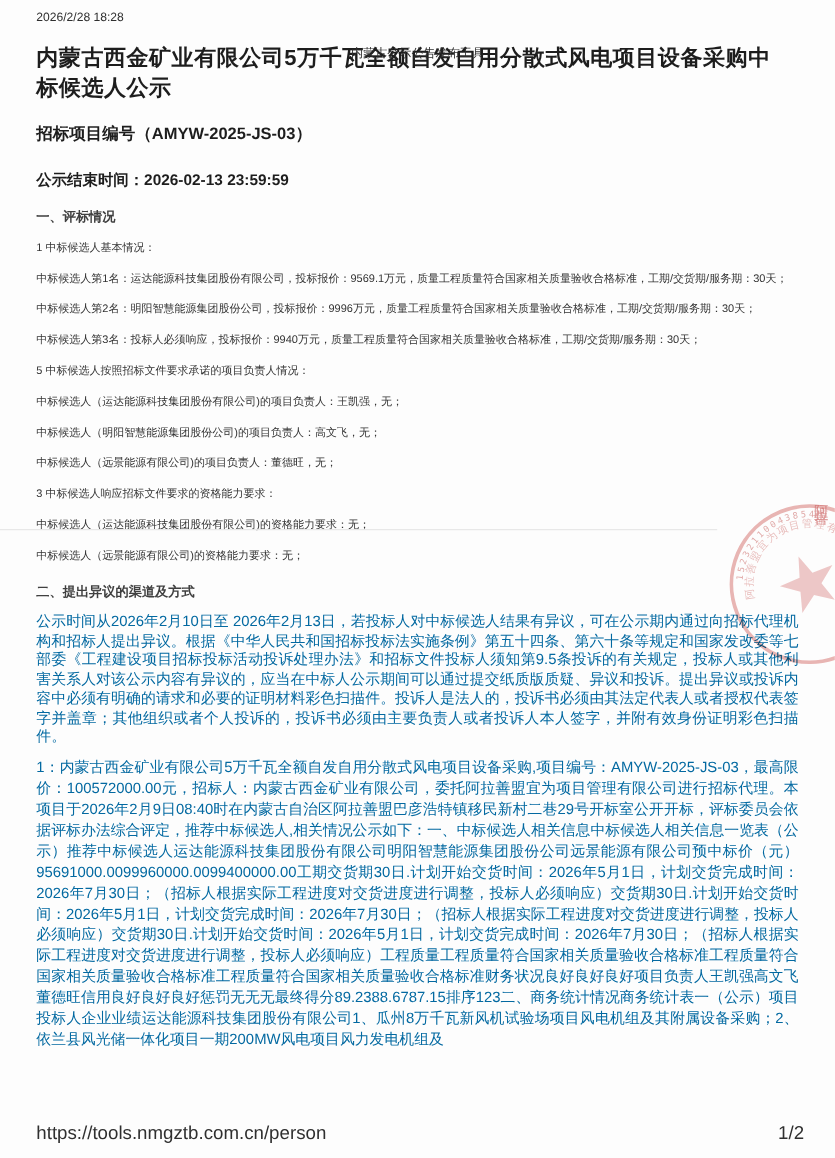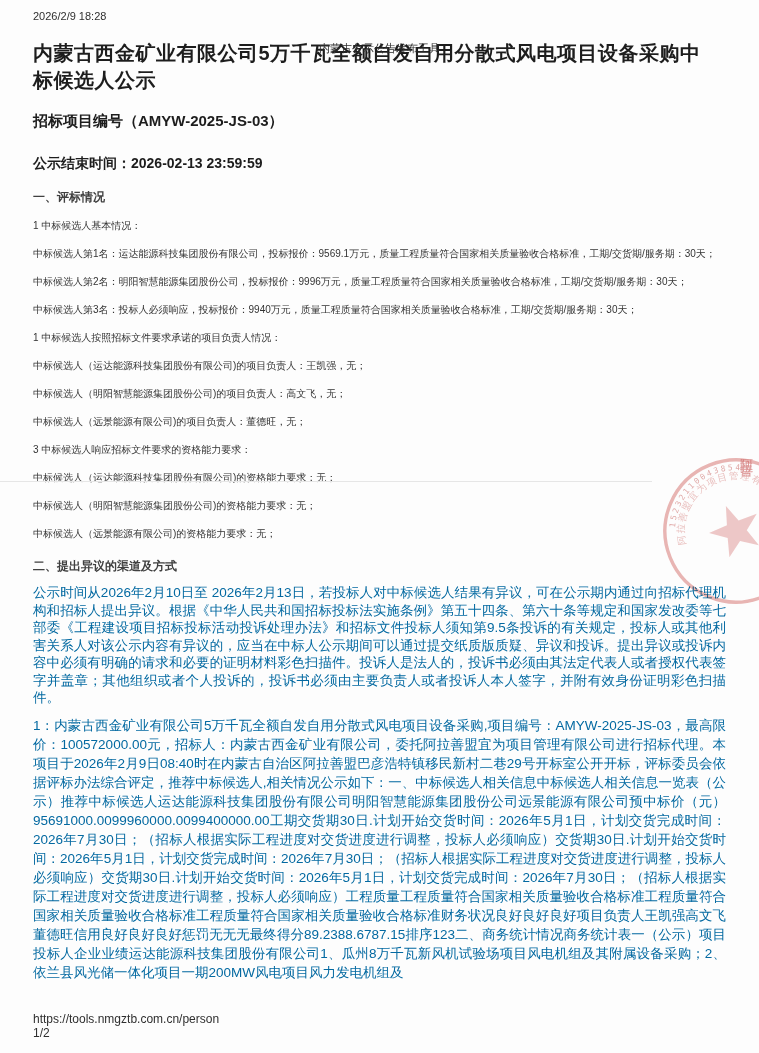--- a/index.html
+++ b/index.html
@@ -73,25 +73,24 @@
     text-align: justify;
     color: #0369a1;
   }
   .objection-body { line-height: 17.5px; margin-top: 9px; }
   .other-body { line-height: 19px; margin-top: 9px; }
   .sec2-head { margin-top: 14px; }
   .sec3-head { margin-top: 13px; }
   .page-footer {
     position: absolute;
     left: 33px; right: 28px; bottom: 13px;
-    font-size: 12px;
+    font-size: 17px;
     color: #2f2f2f;
     display: flex;
     justify-content: space-between;
-    flex-direction: column;
   }
   .scan-line {
     position: absolute;
     left: 0; top: 481px;
     width: 652px; height: 1px;
     background: #e6e6e6;
   }
   .seal {
     position: absolute;
     left: 651px; top: 446px;
@@ -110,45 +109,44 @@
     opacity: 0.7;
     pointer-events: none;
   }
 </style>
 </head>
 <body>
 
 <div class="page">
 
   <div class="print-header">
-    <span class="dt">2026/2/9 18:28</span>
+    <span class="dt">2026/2/28 18:28</span>
     <span class="tool">内蒙古公示公告发布工具</span>
   </div>
 
   <div class="doc-title">内蒙古西金矿业有限公司5万千瓦全额自发自用分散式风电项目设备采购中标候选人公示</div>
 
   <div class="project-number">招标项目编号（AMYW-2025-JS-03）</div>
 
   <div class="deadline">公示结束时间：2026-02-13 23:59:59</div>
 
   <div class="sec-heading">一、评标情况</div>
 
 
   <div class="candidates">
     <p class="para">1 中标候选人基本情况：</p>
     <p class="para">中标候选人第1名：运达能源科技集团股份有限公司，投标报价：9569.1万元，质量工程质量符合国家相关质量验收合格标准，工期/交货期/服务期：30天；</p>
     <p class="para">中标候选人第2名：明阳智慧能源集团股份公司，投标报价：9996万元，质量工程质量符合国家相关质量验收合格标准，工期/交货期/服务期：30天；</p>
     <p class="para">中标候选人第3名：投标人必须响应，投标报价：9940万元，质量工程质量符合国家相关质量验收合格标准，工期/交货期/服务期：30天；</p>
-    <p class="para">1 中标候选人按照招标文件要求承诺的项目负责人情况：</p>
+    <p class="para">5 中标候选人按照招标文件要求承诺的项目负责人情况：</p>
     <p class="para">中标候选人（运达能源科技集团股份有限公司)的项目负责人：王凯强，无；</p>
     <p class="para">中标候选人（明阳智慧能源集团股份公司)的项目负责人：高文飞，无；</p>
     <p class="para">中标候选人（远景能源有限公司)的项目负责人：董德旺，无；</p>
     <p class="para">3 中标候选人响应招标文件要求的资格能力要求：</p>
     <p class="para">中标候选人（运达能源科技集团股份有限公司)的资格能力要求：无；</p>
-    <p class="para">中标候选人（明阳智慧能源集团股份公司)的资格能力要求：无；</p>
     <p class="para">中标候选人（远景能源有限公司)的资格能力要求：无；</p>
   </div>
 
   <div class="sec-heading sec2-head">二、提出异议的渠道及方式</div>
   <div class="body-justified objection-body">公示时间从2026年2月10日至 2026年2月13日，若投标人对中标候选人结果有异议，可在公示期内通过向招标代理机构和招标人提出异议。根据《中华人民共和国招标投标法实施条例》第五十四条、第六十条等规定和国家发改委等七部委《工程建设项目招标投标活动投诉处理办法》和招标文件投标人须知第9.5条投诉的有关规定，投标人或其他利害关系人对该公示内容有异议的，应当在中标人公示期间可以通过提交纸质版质疑、异议和投诉。提出异议或投诉内容中必须有明确的请求和必要的证明材料彩色扫描件。投诉人是法人的，投诉书必须由其法定代表人或者授权代表签字并盖章；其他组织或者个人投诉的，投诉书必须由主要负责人或者投诉人本人签字，并附有效身份证明彩色扫描件。</div>
 
   <div class="body-justified other-body">1：内蒙古西金矿业有限公司5万千瓦全额自发自用分散式风电项目设备采购,项目编号：AMYW-2025-JS-03，最高限价：100572000.00元，招标人：内蒙古西金矿业有限公司，委托阿拉善盟宜为项目管理有限公司进行招标代理。本项目于2026年2月9日08:40时在内蒙古自治区阿拉善盟巴彦浩特镇移民新村二巷29号开标室公开开标，评标委员会依据评标办法综合评定，推荐中标候选人,相关情况公示如下：一、中标候选人相关信息中标候选人相关信息一览表（公示）推荐中标候选人运达能源科技集团股份有限公司明阳智慧能源集团股份公司远景能源有限公司预中标价（元）95691000.0099960000.0099400000.00工期交货期30日.计划开始交货时间：2026年5月1日，计划交货完成时间：2026年7月30日；（招标人根据实际工程进度对交货进度进行调整，投标人必须响应）交货期30日.计划开始交货时间：2026年5月1日，计划交货完成时间：2026年7月30日；（招标人根据实际工程进度对交货进度进行调整，投标人必须响应）交货期30日.计划开始交货时间：2026年5月1日，计划交货完成时间：2026年7月30日；（招标人根据实际工程进度对交货进度进行调整，投标人必须响应）工程质量工程质量符合国家相关质量验收合格标准工程质量符合国家相关质量验收合格标准工程质量符合国家相关质量验收合格标准财务状况良好良好良好项目负责人王凯强高文飞董德旺信用良好良好良好惩罚无无无最终得分89.2388.6787.15排序123二、商务统计情况商务统计表一（公示）项目投标人企业业绩运达能源科技集团股份有限公司1、瓜州8万千瓦新风机试验场项目风电机组及其附属设备采购；2、依兰县风光储一体化项目一期200MW风电项目风力发电机组及</div>
 
   <div class="scan-line"></div>
 

